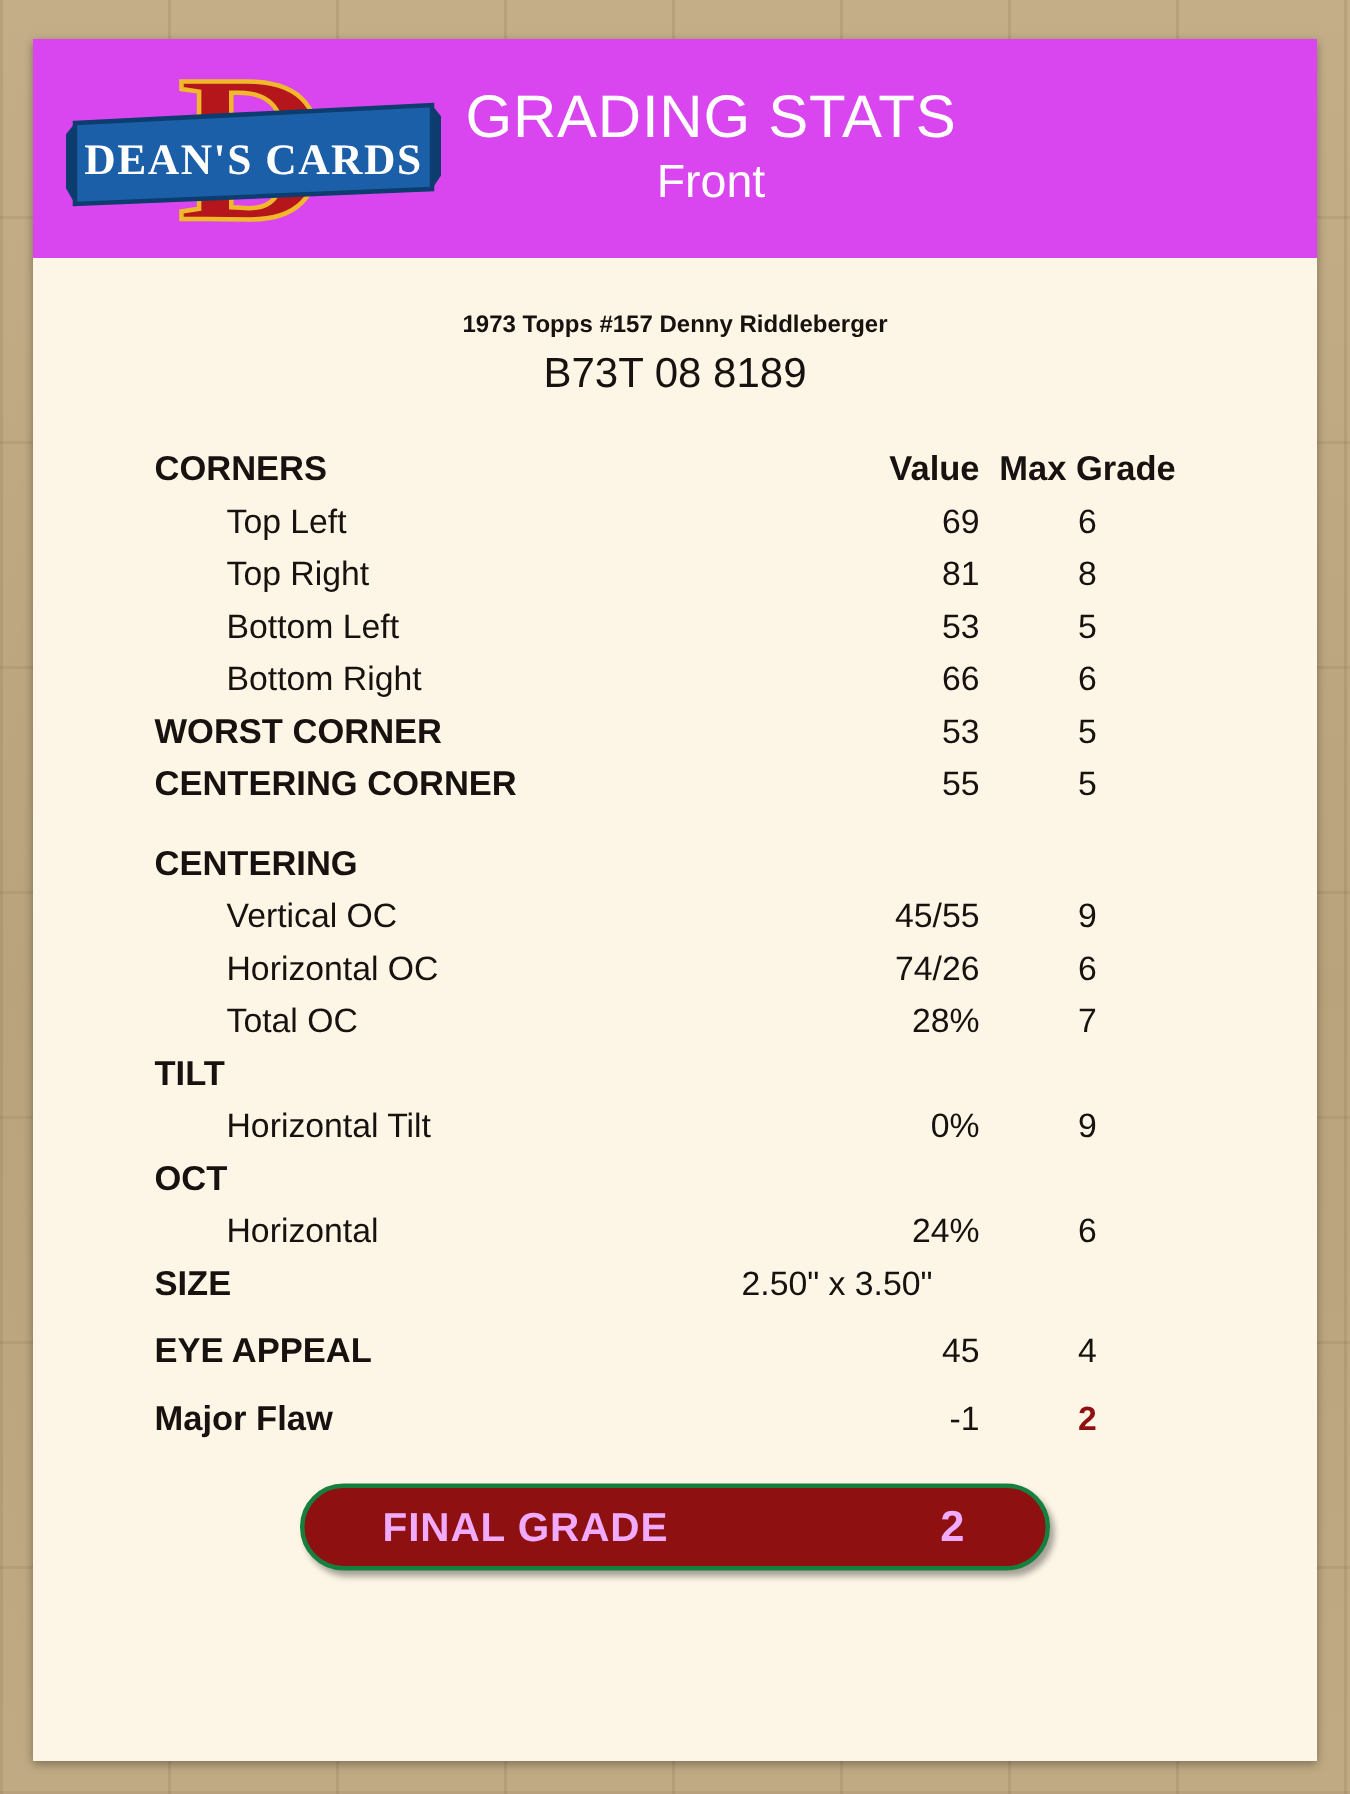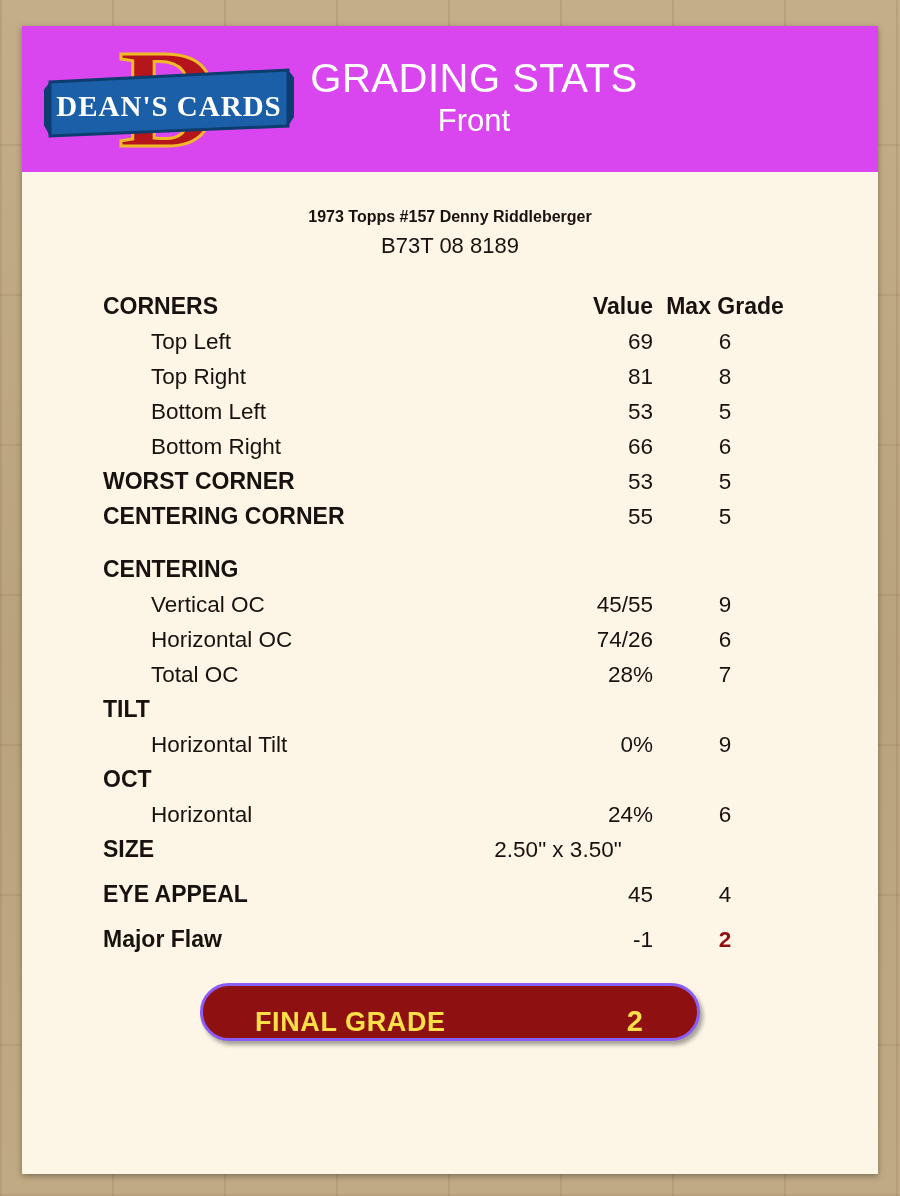--- a/index.html
+++ b/index.html
@@ -77,21 +77,21 @@
     padding: 36px 36px 0 36px;
   }
   .card-title {
     text-align: center;
     font-size: 16px;
     font-weight: bold;
     color: #17120f;
   }
   .card-serial {
     text-align: center;
-    font-size: 22px;
+    font-size: 28px;
     color: #17120f;
     margin-top: 7px;
   }
   table.stats {
     margin: 30px auto 0 auto;
     width: 694px;
     border-collapse: collapse;
     color: #17120f;
   }
   table.stats td {
@@ -116,26 +116,26 @@
   .final-wrap {
     display: flex;
     justify-content: center;
     margin-top: 26px;
   }
   .final-bar {
     position: relative;
     width: 500px;
     height: 58px;
     background: #8e1010;
-    border: 3px solid #8b5cf6;
+    border: 3px solid #15803d;
     border-radius: 29px;
     box-shadow: 3px 4px 4px rgba(0,0,0,0.35);
     display: flex;
-    align-items: flex-end;
-    color: #fde047;
+    align-items: center;
+    color: #f0abfc;
   }
   .final-label {
     font-size: 27px;
     font-weight: bold;
     letter-spacing: 0.6px;
     margin-left: 52px;
   }
   .final-value {
     font-size: 29px;
     font-weight: bold;

